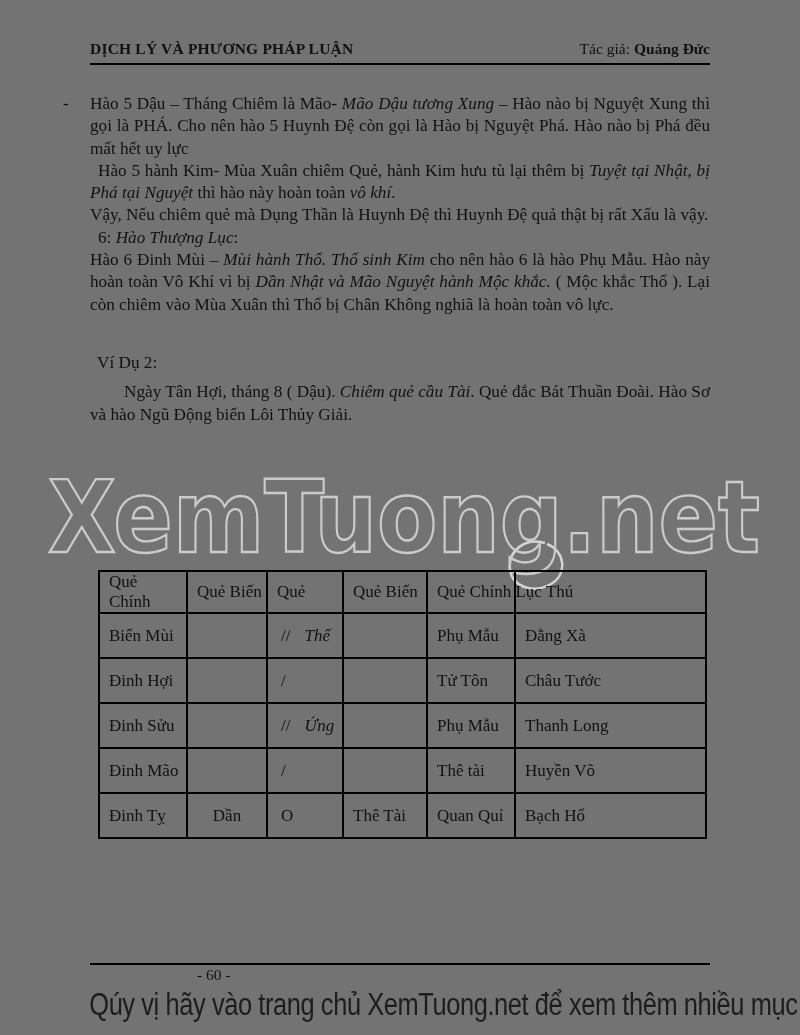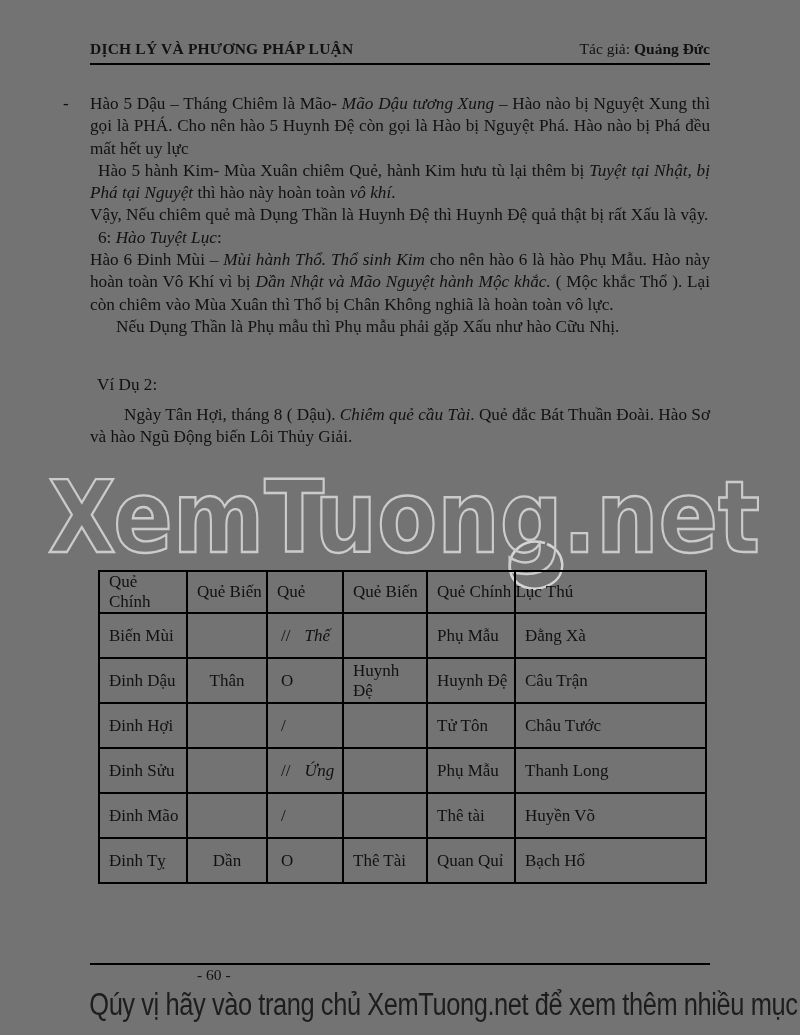--- a/index.html
+++ b/index.html
@@ -79,23 +79,22 @@
 
   <svg class="watermark-svg" width="725" height="150">
     <path d="M 503 94 C 521 101, 524 124, 507 134 C 489 144, 468 137, 466 119 C 464 100, 482 87, 501 93" fill="none" stroke="#d4d4d4" stroke-width="2.5"></path>
     <text x="4" y="102" font-family="DejaVu Sans, sans-serif" font-weight="bold" font-size="100" textLength="712" lengthAdjust="spacingAndGlyphs" fill="none" stroke="#cbcbcb" stroke-width="2.4">XemTuong.net</text>
   </svg>
 
   <div class="content">
     <p class="p1"><span class="dash">-</span><span><span>Hào 5 Dậu – Tháng Chiêm là Mão- </span><i>Mão Dậu tương Xung</i><span> – Hào nào bị Nguyệt Xung thì gọi là PHÁ. Cho nên hào 5 Huynh Đệ còn gọi là Hào bị Nguyệt Phá. Hào nào bị Phá đều mất hết uy lực</span></span></p>
     <p class="p2"><span>Hào 5 hành Kim- Mùa Xuân chiêm Quẻ, hành Kim hưu tù lại thêm bị </span><i>Tuyệt tại Nhật, bị Phá tại Nguyệt</i><span> thì hào này hoàn toàn </span><i>vô khí</i><span>.</span></p>
     <p class="p3"><span>Vậy, Nếu chiêm quẻ mà Dụng Thần là Huynh Đệ thì Huynh Đệ quả thật bị rất Xấu là vậy.</span></p>
-    <p class="p4"><span>6: </span><i>Hào Tuyệt Lục</i><span>:</span></p>
+    <p class="p4"><span>6: </span><i>Hào Thượng Lục</i><span>:</span></p>
     <p class="p5"><span>Hào 6 Đinh Mùi – </span><i>Mùi hành Thổ. Thổ sinh Kim</i><span> cho nên hào 6 là hào Phụ Mẫu. Hào này hoàn toàn Vô Khí vì bị </span><i>Dần Nhật và Mão Nguyệt hành Mộc khắc.</i><span> ( Mộc khắc Thổ ). Lại còn chiêm vào Mùa Xuân thì Thổ bị Chân Không nghiã là hoàn toàn vô lực.</span></p>
-    <p class="p6"><span>Nếu Dụng Thần là Phụ mẫu thì Phụ mẫu phải gặp Xấu như hào Cữu Nhị.</span></p>
     <p class="example">Ví Dụ 2:</p>
     <p class="p7"><span>Ngày Tân Hợi, tháng 8 ( Dậu). </span><i>Chiêm quẻ cầu Tài</i><span>. Quẻ đắc Bát Thuần Đoài. Hào Sơ và hào Ngũ Động biến Lôi Thủy Giải.</span></p>
   </div>
 
   <table class="que">
     <colgroup>
       <col style="width:88px">
         <col style="width:80px">
         <col style="width:76px">
       <col style="width:84px">
@@ -115,28 +114,20 @@
       </tr>
     </thead>
     <tbody>
         <tr>
           <td class="c1">Biến Mùi</td>
           <td class="c2"></td>
           <td class="c3"><span>//</span><i>Thế</i></td>
           <td class="c4"></td>
           <td class="c5">Phụ Mẫu</td>
           <td class="c6">Đằng Xà</td>
-        </tr>
-        <tr>
-          <td class="c1">Đinh Dậu</td>
-          <td class="c2">Thân</td>
-          <td class="c3"><span>O</span></td>
-          <td class="c4">Huynh Đệ</td>
-          <td class="c5">Huynh Đệ</td>
-          <td class="c6">Câu Trận</td>
         </tr>
         <tr>
           <td class="c1">Đinh Hợi</td>
           <td class="c2"></td>
           <td class="c3"><span>/</span></td>
           <td class="c4"></td>
           <td class="c5">Tử Tôn</td>
           <td class="c6">Châu Tước</td>
         </tr>
         <tr>

